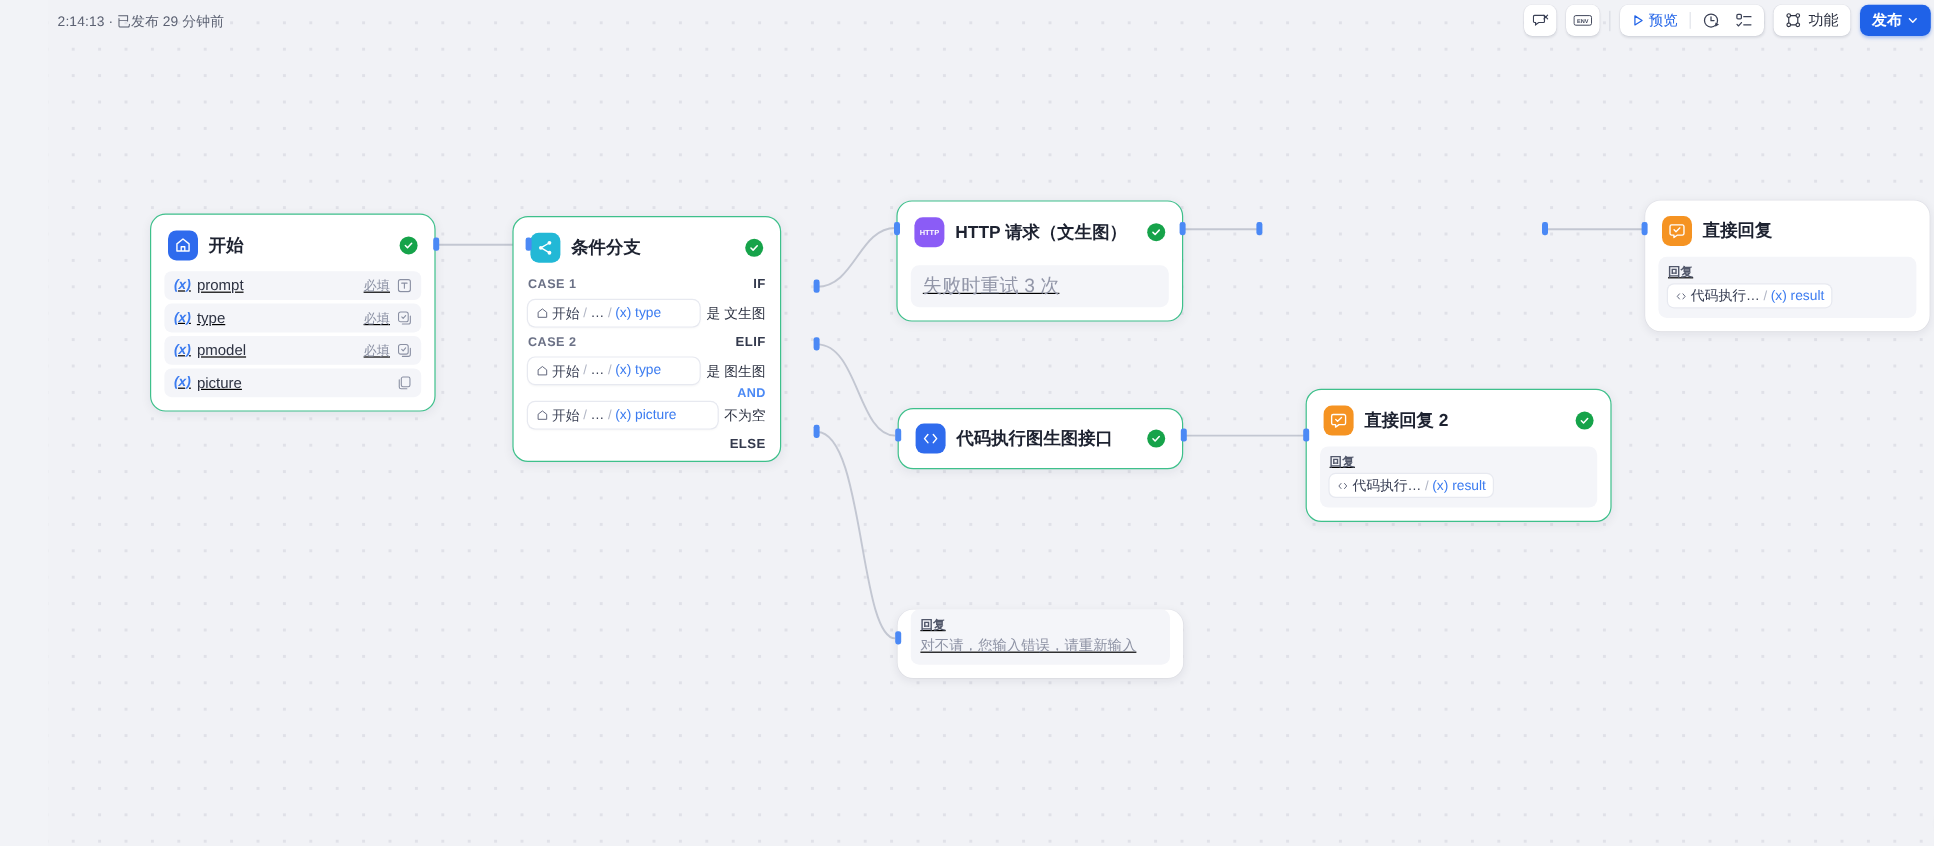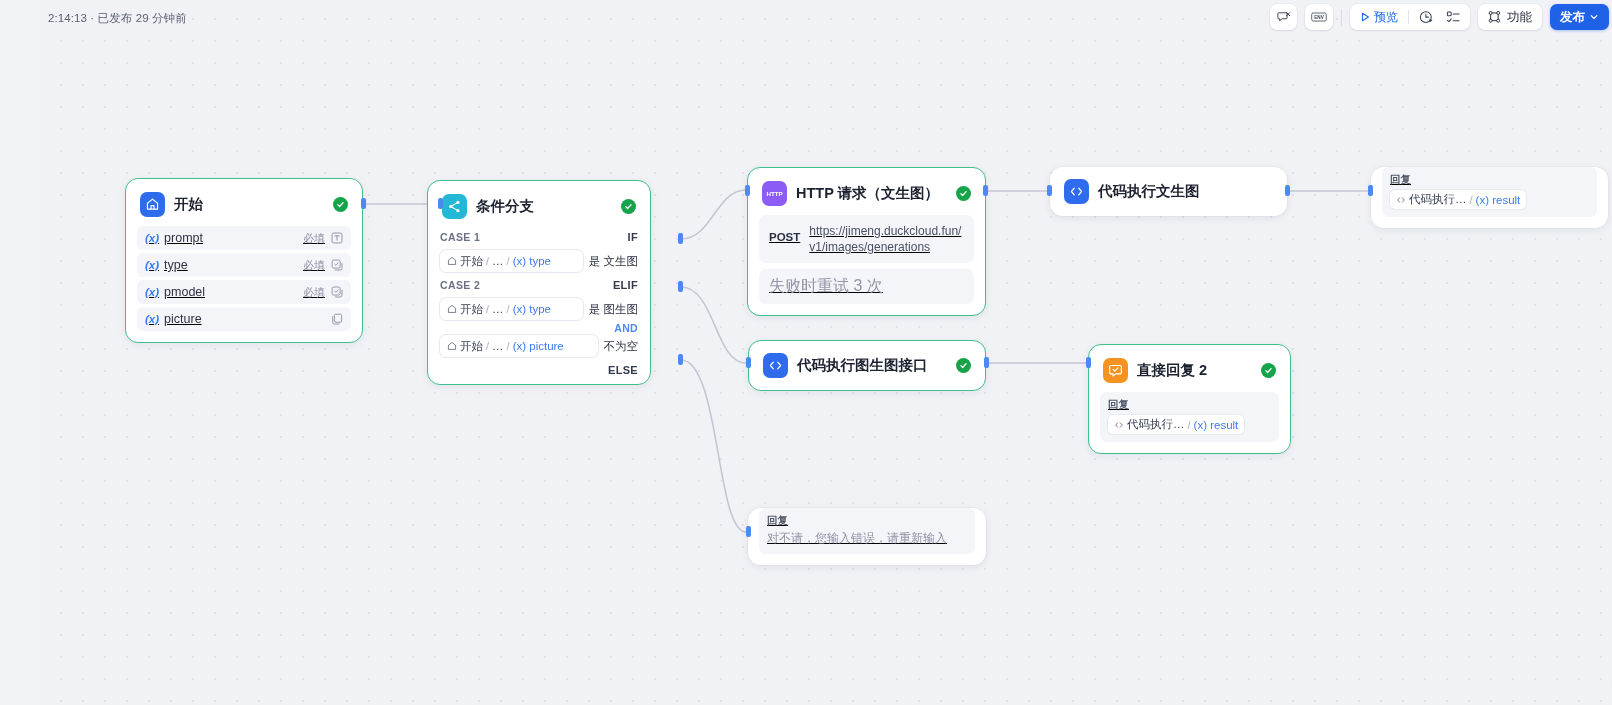--- a/index.html
+++ b/index.html
@@ -403,44 +403,39 @@
         </svg>
       </div>
       <div class="ntitle">HTTP 请求（文生图）</div>
       <div class="ok-badge">
         <svg width="9" height="9" viewBox="0 0 12 12">
             <path d="M2.4 6.2 L4.8 8.6 L9.4 3.7" fill="none" stroke="#fff" stroke-width="1.7" stroke-linecap="round" stroke-linejoin="round"></path>
           </svg>
       </div>
     </div>
     <div class="node-body">
-      <div class="http-url">
-        <span class="method">POST</span>
-        <span class="urltxt">https://jimeng.duckcloud.fun/v1/images/generations</span>
-      </div>
       <div class="retry">失败时重试 3 次</div>
     </div>
   </div>
   <div class="port" style="left:705px; top:185px;"></div>
   <div class="port" style="left:943px; top:185px;"></div>
 
-  <div class="node" style="left:1010px; top:167px; width:237px;">
-    <div class="node-head" style="padding:12px 14px;">
-      <div class="nicon" style="background:#2f6bed;">
-        <svg width="15" height="15" viewBox="0 0 16 16">
-          <path d="M5.6 4.4 L2.6 8 L5.6 11.6 M10.4 4.4 L13.4 8 L10.4 11.6" fill="none" stroke="#fff" stroke-width="1.3" stroke-linecap="round" stroke-linejoin="round"></path>
-        </svg>
-      </div>
-      <div class="ntitle">代码执行文生图</div>
-    </div>
-  </div>
   <div class="port" style="left:1007px; top:185px;"></div>
   <div class="port" style="left:1245px; top:185px;"></div>
 
   <div class="node" style="left:1331px; top:167px; width:237px;">
+    <div class="node-head">
+      <div class="nicon" style="background:#f59322;">
+        <svg width="15" height="15" viewBox="0 0 16 16">
+          <path d="M3.2 2.6 h9.6 a1.4 1.4 0 0 1 1.4 1.4 v6.2 a1.4 1.4 0 0 1-1.4 1.4 H8.4 L5.3 13.8 V11.6 H3.2 a1.4 1.4 0 0 1-1.4-1.4 V4 a1.4 1.4 0 0 1 1.4-1.4 z" fill="none" stroke="#fff" stroke-width="1.2" stroke-linejoin="round"></path>
+          <path d="M5.4 6.9 L7.1 8.6 L10.6 5.2" fill="none" stroke="#fff" stroke-width="1.2" stroke-linecap="round" stroke-linejoin="round"></path>
+        </svg>
+      </div>
+      <div class="ntitle">直接回复</div>
+    </div>
     <div class="node-body">
       <div class="reply-box">
         <div class="reply-lbl">回复</div>
         <div class="reply-pill">
           <svg width="10" height="10" viewBox="0 0 14 14">
             <path d="M5 4 L2.4 7 L5 10 M9 4 L11.6 7 L9 10" fill="none" stroke="#5a6076" stroke-width="1.1" stroke-linecap="round" stroke-linejoin="round"></path>
           </svg>
           <span class="vp-txt">代码执行…</span>
           <span class="vp-sl">/</span>
           <span class="vp-var">(x) result</span>
@@ -461,21 +456,21 @@
       <div class="ok-badge">
         <svg width="9" height="9" viewBox="0 0 12 12">
             <path d="M2.4 6.2 L4.8 8.6 L9.4 3.7" fill="none" stroke="#fff" stroke-width="1.7" stroke-linecap="round" stroke-linejoin="round"></path>
           </svg>
       </div>
     </div>
   </div>
   <div class="port" style="left:706px; top:357px;"></div>
   <div class="port" style="left:944px; top:357px;"></div>
 
-  <div class="node sel" style="left:1048px; top:344px; width:203px;">
+  <div class="node sel" style="left:1048px; top:324px; width:255px;">
     <div class="node-head">
       <div class="nicon" style="background:#f59322;">
         <svg width="15" height="15" viewBox="0 0 16 16">
           <path d="M3.2 2.6 h9.6 a1.4 1.4 0 0 1 1.4 1.4 v6.2 a1.4 1.4 0 0 1-1.4 1.4 H8.4 L5.3 13.8 V11.6 H3.2 a1.4 1.4 0 0 1-1.4-1.4 V4 a1.4 1.4 0 0 1 1.4-1.4 z" fill="none" stroke="#fff" stroke-width="1.2" stroke-linejoin="round"></path>
           <path d="M5.4 6.9 L7.1 8.6 L10.6 5.2" fill="none" stroke="#fff" stroke-width="1.2" stroke-linecap="round" stroke-linejoin="round"></path>
         </svg>
       </div>
       <div class="ntitle">直接回复 2</div>
       <div class="ok-badge">
         <svg width="9" height="9" viewBox="0 0 12 12">

